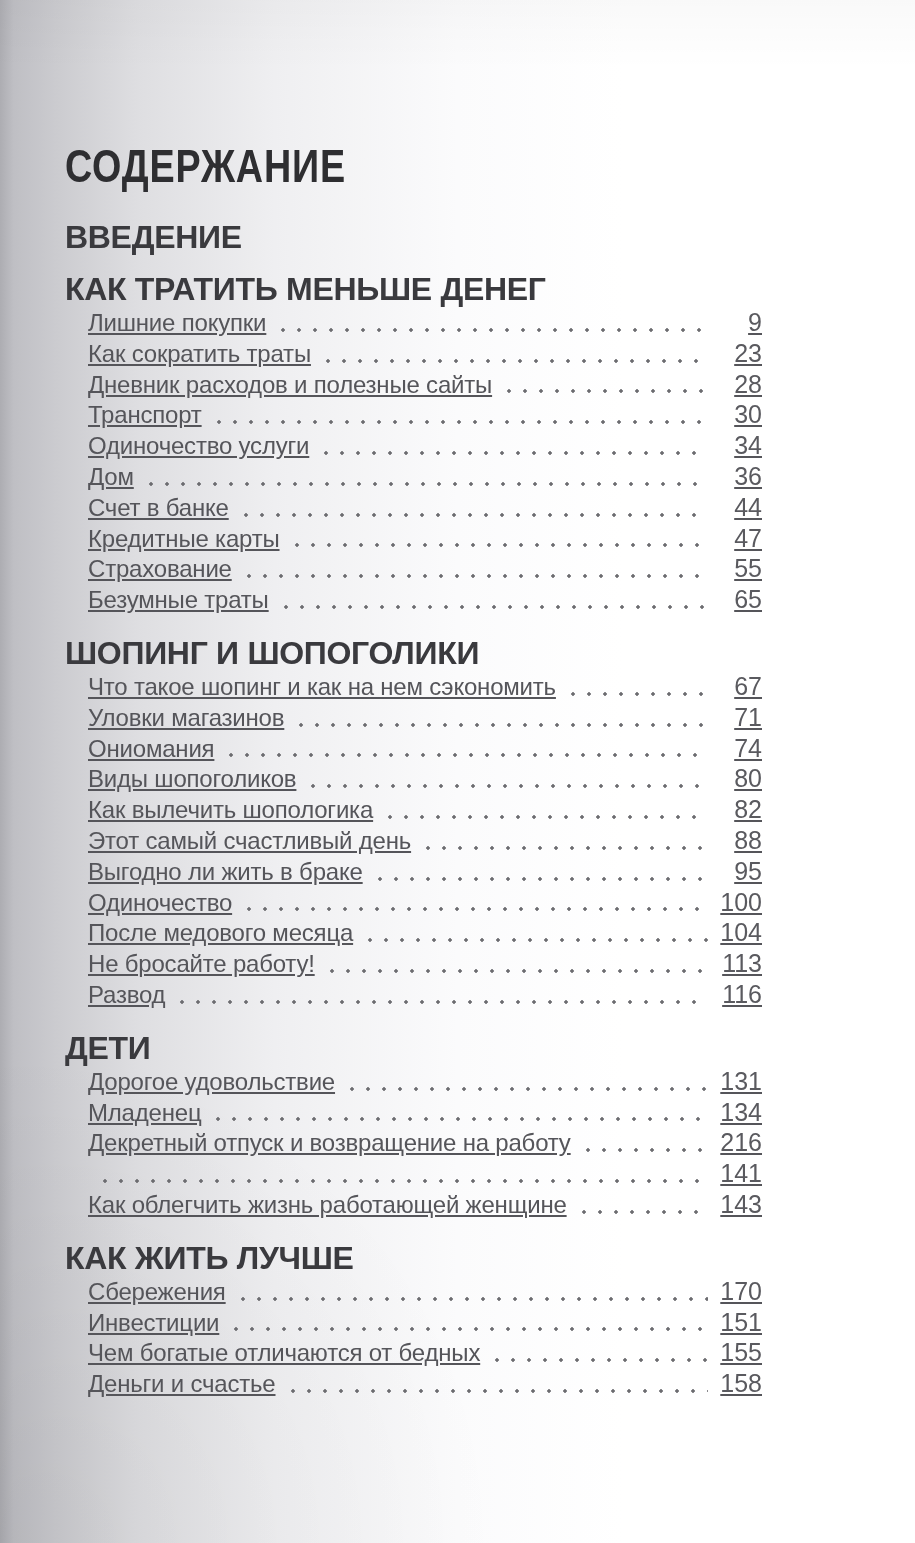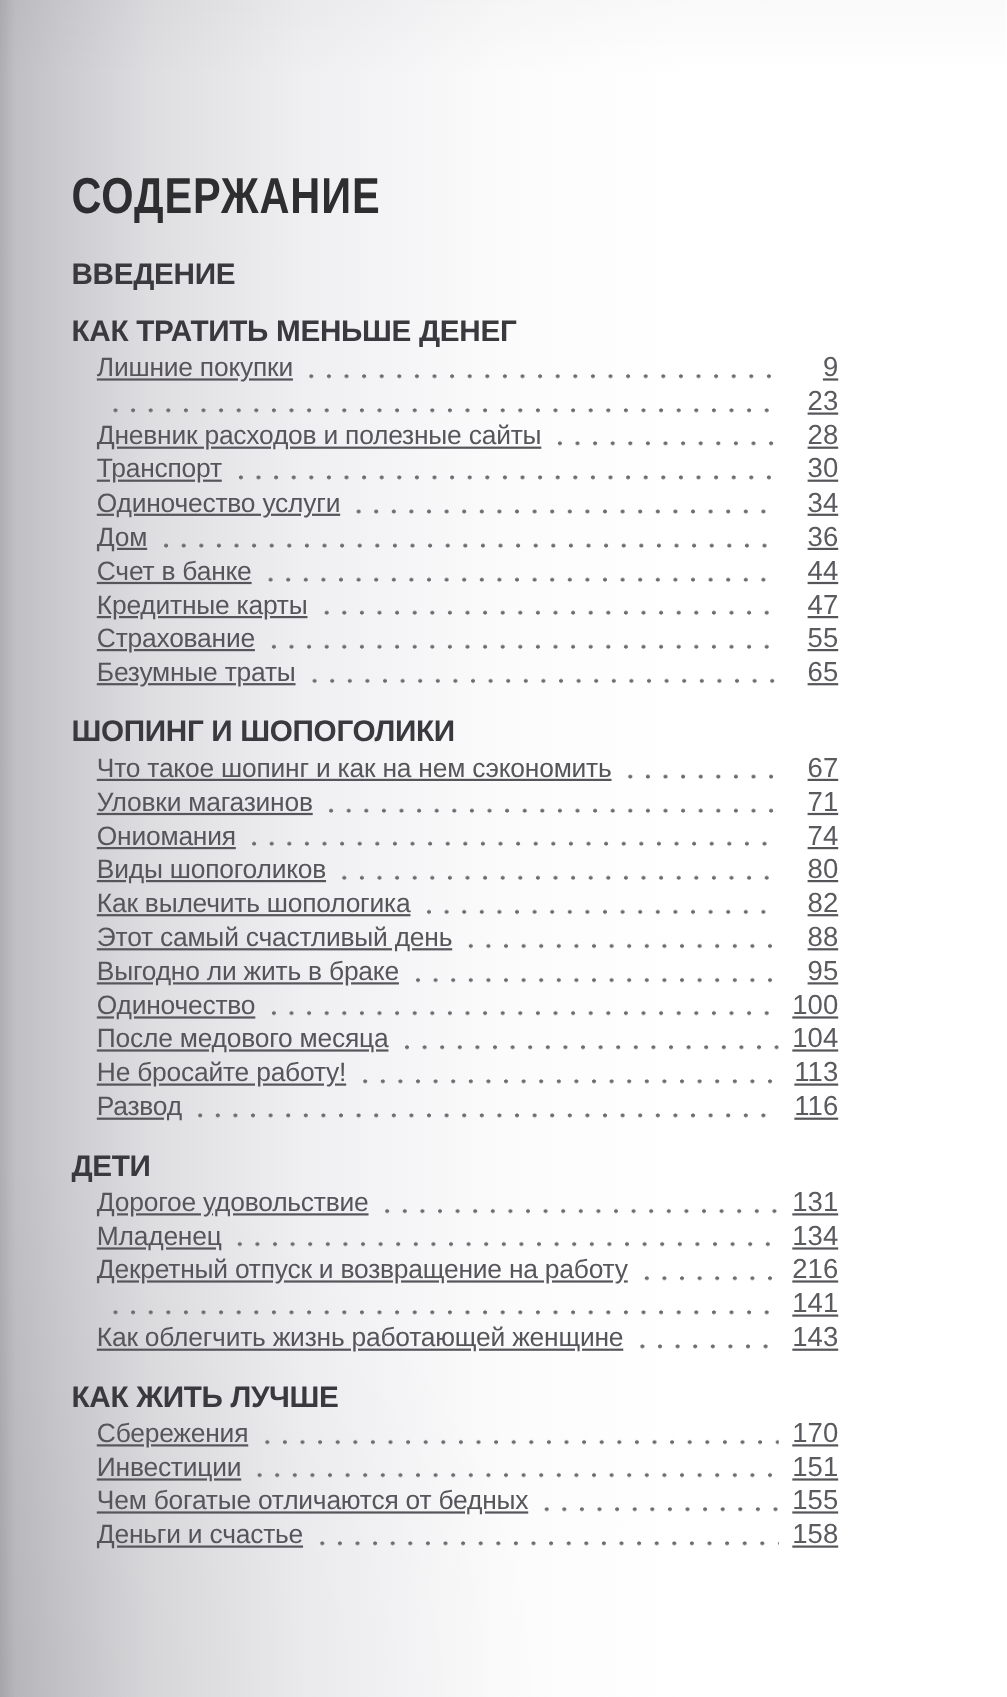--- a/index.html
+++ b/index.html
@@ -19,38 +19,38 @@
     background:
       linear-gradient(to bottom, rgba(0,0,0,0.025), rgba(0,0,0,0) 70px),
       radial-gradient(circle at 0% 100%, rgba(0,0,0,0.05), rgba(0,0,0,0) 28%),
       linear-gradient(to right,
         #adadb2 0%, #bfbfc4 1.5%, #cbcbcf 6%, #dedee1 15%,
         #efeff1 30%, #fbfbfc 50%, #ffffff 68%, #ffffff 100%);
   }
   .page-content {
     position: absolute;
     left: 65px;
-    top: 158px;
+    top: 146px;
     width: 697px;
   }
   .book-title {
     margin: 0 0 36px 0;
     font-size: 46px;
     line-height: 40px;
     font-weight: 700;
     letter-spacing: 1px;
     color: var(--c-title);
     transform: scaleX(0.82);
     transform-origin: left center;
     white-space: nowrap;
   }
   .toc-section { margin: 0; }
   .section-heading {
     margin: 22px 0 4px 0;
-    font-size: 27px;
+    font-size: 32px;
     line-height: 30px;
     font-weight: 700;
     letter-spacing: -0.3px;
     color: var(--c-heading);
     white-space: nowrap;
   }
   .toc-section:first-child .section-heading { margin-top: 0; }
   .toc-rows { margin-left: 23px; }
   .toc-row {
     display: flex;
@@ -92,20 +92,21 @@
       </div>
       <div class="toc-section">
         <div class="section-heading">КАК ТРАТИТЬ МЕНЬШЕ ДЕНЕГ</div>
         <div class="toc-rows">
           <div class="toc-row">
             <span class="entry-label">Лишние покупки</span>
             <span class="dot-leader"></span>
             <span class="entry-page">9</span>
           </div>
           <div class="toc-row">
+            <span class="entry-label">Как сократить траты</span>
             <span class="dot-leader"></span>
             <span class="entry-page">23</span>
           </div>
           <div class="toc-row">
             <span class="entry-label">Дневник расходов и полезные сайты</span>
             <span class="dot-leader"></span>
             <span class="entry-page">28</span>
           </div>
           <div class="toc-row">
             <span class="entry-label">Транспорт</span>

